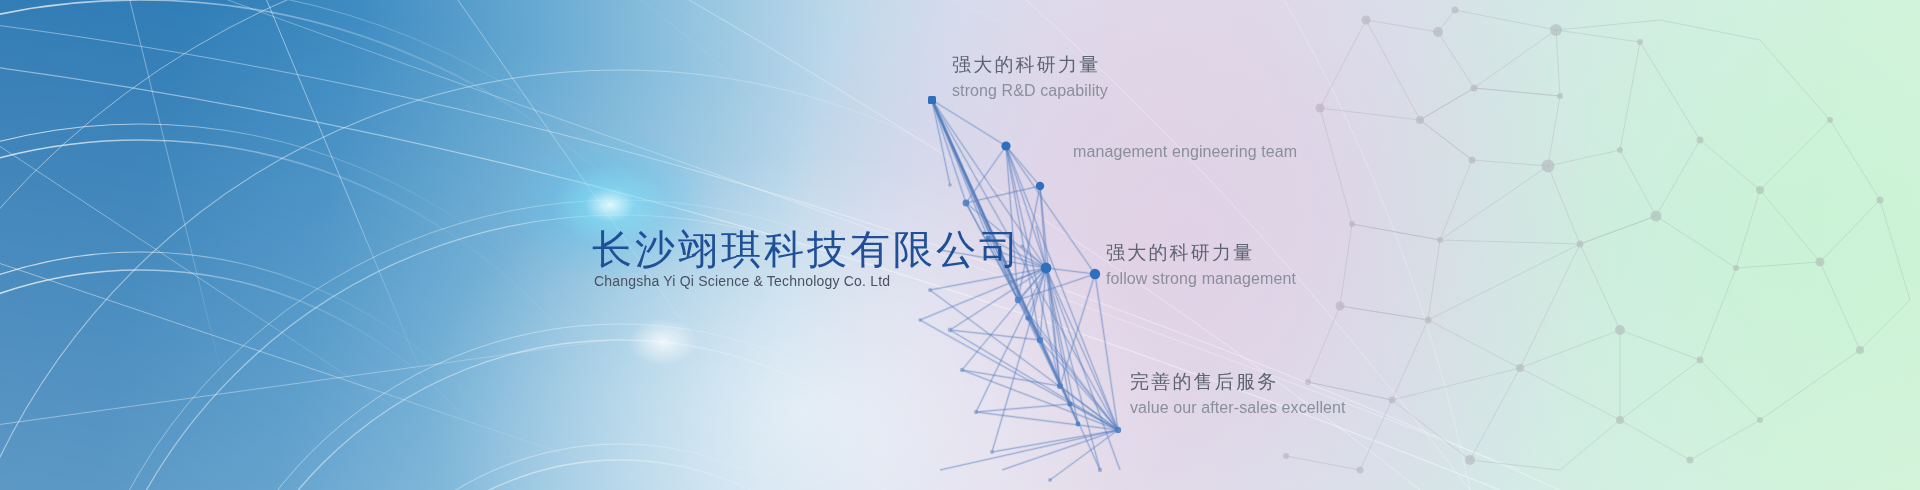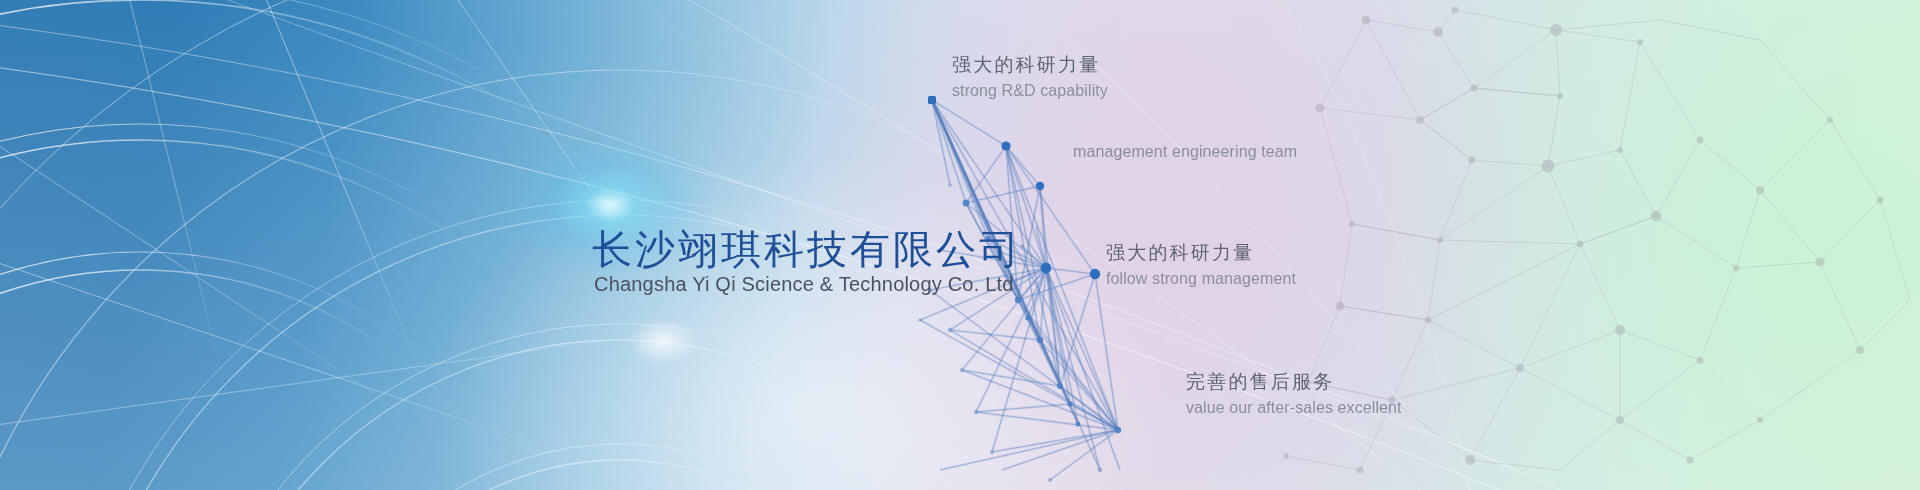--- a/index.html
+++ b/index.html
@@ -67,42 +67,42 @@
   
   .company-cn{
     left:592px;top:222px;
     font-size:40px;letter-spacing:3px;
     color:#1f4f96;
     font-family:Liberation Serif, serif;
     white-space:nowrap;
   }
   .company-en{
     left:594px;top:273px;
-    font-size:20px;letter-spacing:.2px;
+    font-size:14px;letter-spacing:.2px;
     color:#4a5160;
     white-space:nowrap;
   }
 
   .feature{white-space:nowrap;}
   .feature .cn{
     display:block;
     font-size:19px;letter-spacing:2.2px;
     color:#5d6472;
     font-family:Liberation Sans, sans-serif;
   }
   .feature .en{
     display:block;
     margin-top:4px;
     font-size:16px;letter-spacing:.1px;
     color:#8a8f9c;
   }
   .f1{left:952px;top:52px;}
   .f2{left:1073px;top:139px;}
   .f3{left:1106px;top:240px;}
-  .f4{left:1186px;top:369px;}
+  .f4{left:1130px;top:369px;}
 </style>
 </head>
 <body>
 
 <div id="banner">
 
   <div class="layer bg-base"></div>
   <div class="layer bg-vert"></div>
   <div class="bloom-lilac"></div>
   <div class="bloom-mint"></div>

